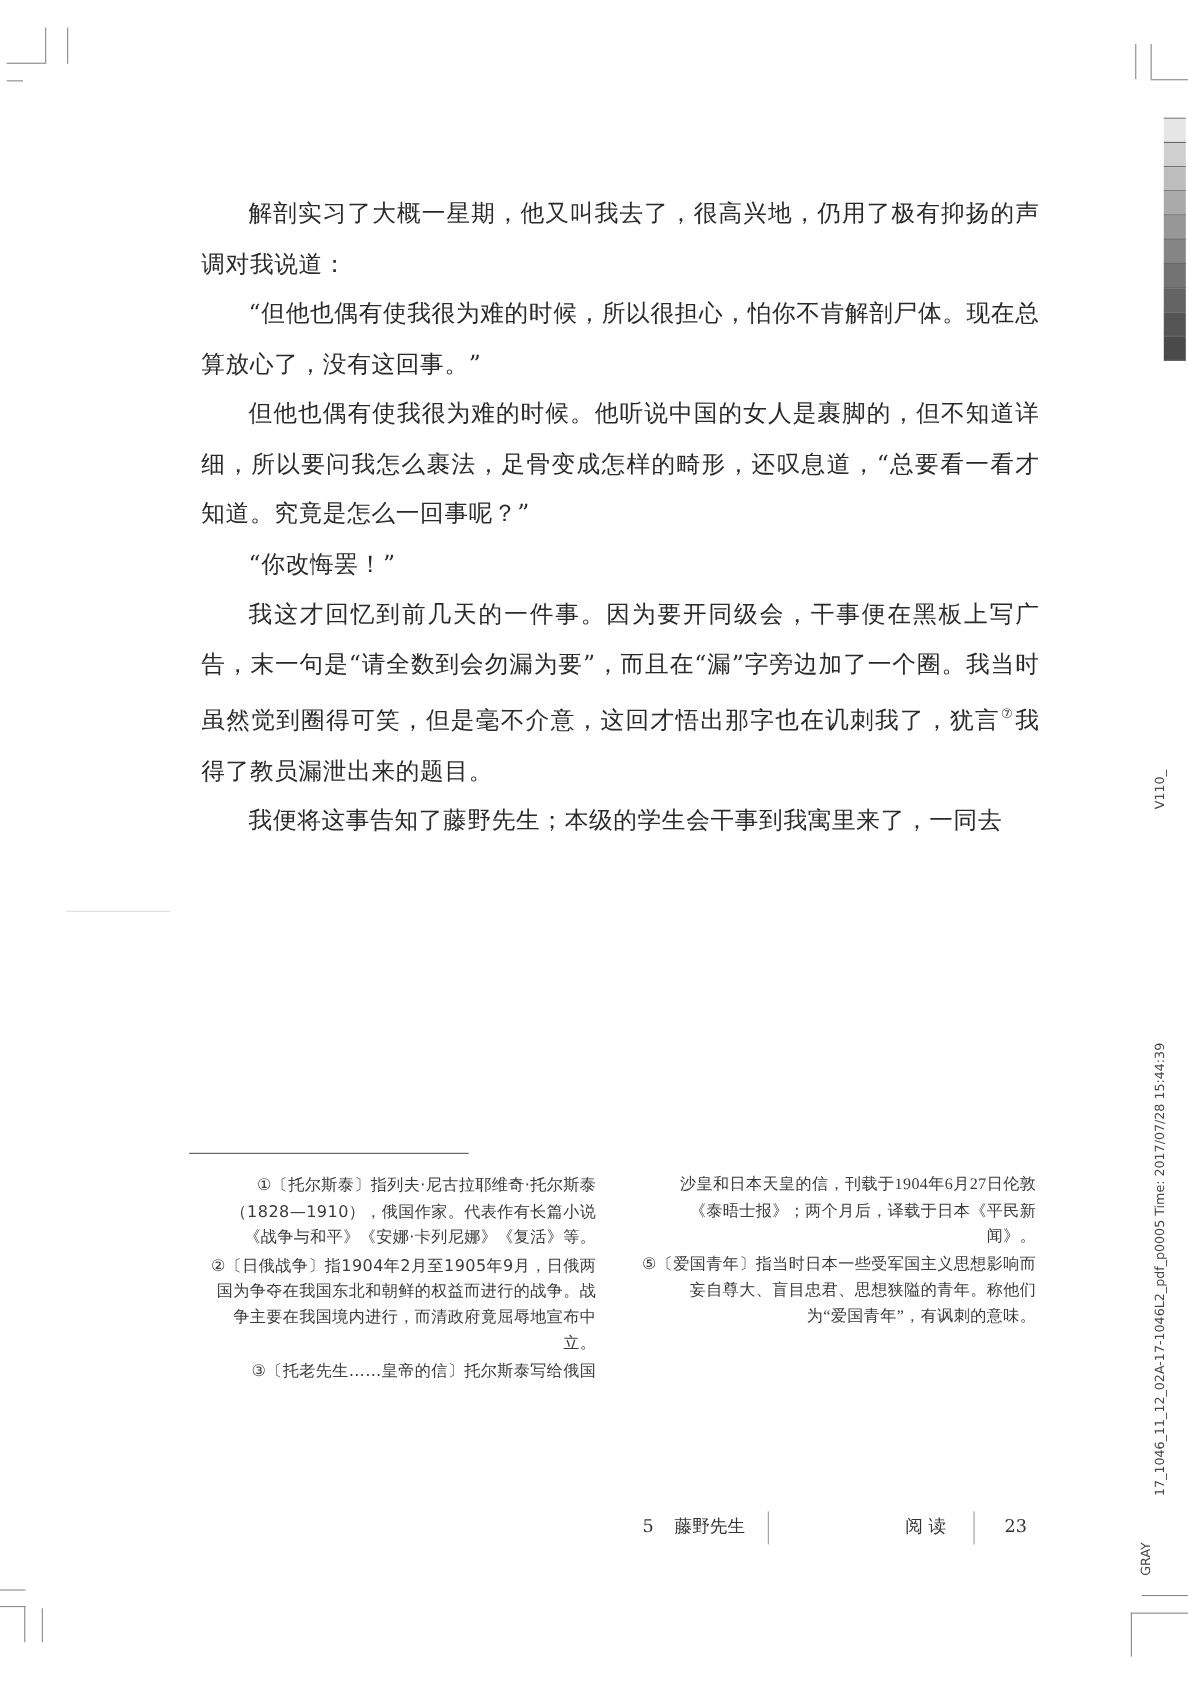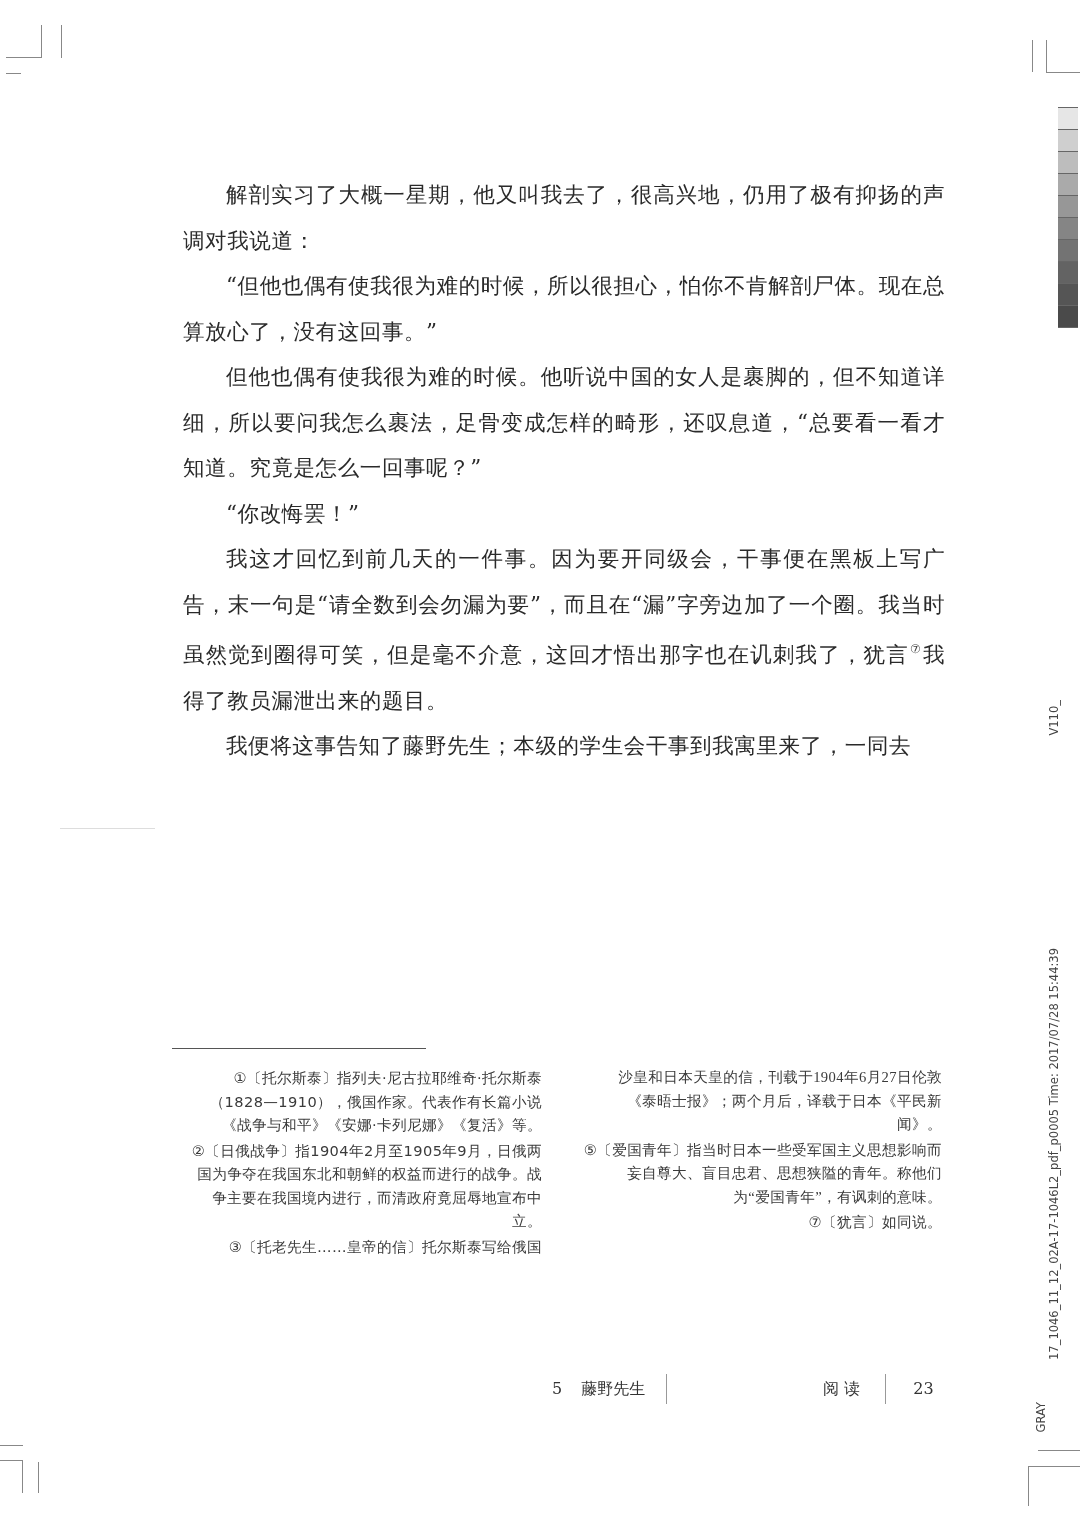--- a/index.html
+++ b/index.html
@@ -80,25 +80,24 @@
 <div class="notes-col notes-left" id="notes-left">
     <p class="note"><span style="display: inline-block; width: 24px; text-indent: 0px;">①</span>〔托尔斯泰〕指列夫·尼古拉耶维奇·托尔斯泰（1828—1910），俄国作家。代表作有长篇小说《战争与和平》《安娜·卡列尼娜》《复活》等。</p>
     <p class="note"><span style="display: inline-block; width: 24px; text-indent: 0px;">②</span>〔日俄战争〕指1904年2月至1905年9月，日俄两国为争夺在我国东北和朝鲜的权益而进行的战争。战争主要在我国境内进行，而清政府竟屈辱地宣布中立。</p>
     <p class="note"><span style="display: inline-block; width: 24px; text-indent: 0px;">③</span>〔托老先生……皇帝的信〕托尔斯泰写给俄国</p>
   </div>
 
 <div class="notes-col notes-right">
   <p class="note cont">沙皇和日本天皇的信，刊载于1904年6月27日伦敦《泰晤士报》；两个月后，译载于日本《平民新闻》。</p>
   <div id="notes-right">
       <p class="note"><span style="display: inline-block; width: 24px; text-indent: 0px;">⑤</span>〔爱国青年〕指当时日本一些受军国主义思想影响而妄自尊大、盲目忠君、思想狭隘的青年。称他们为“爱国青年”，有讽刺的意味。</p>
-      <p class="note"><span style="display: inline-block; width: 24px; text-indent: 0px;">⑦</span>〔犹言〕如同说。</p>
     </div>
 </div>
 
-<div class="footer" style="left:552px;">
+<div class="footer" style="left:584px;">
   <span>5</span>
   <span style="margin-left:14px;">藤野先生</span>
   <span class="sep" style="margin-left:16px;"></span>
 </div>
 <div class="footer" style="left:823px;">
   <span>阅 读</span>
   <span class="sep" style="margin:0 22px 0 20px;"></span>
   <span>23</span>
 </div>
 

